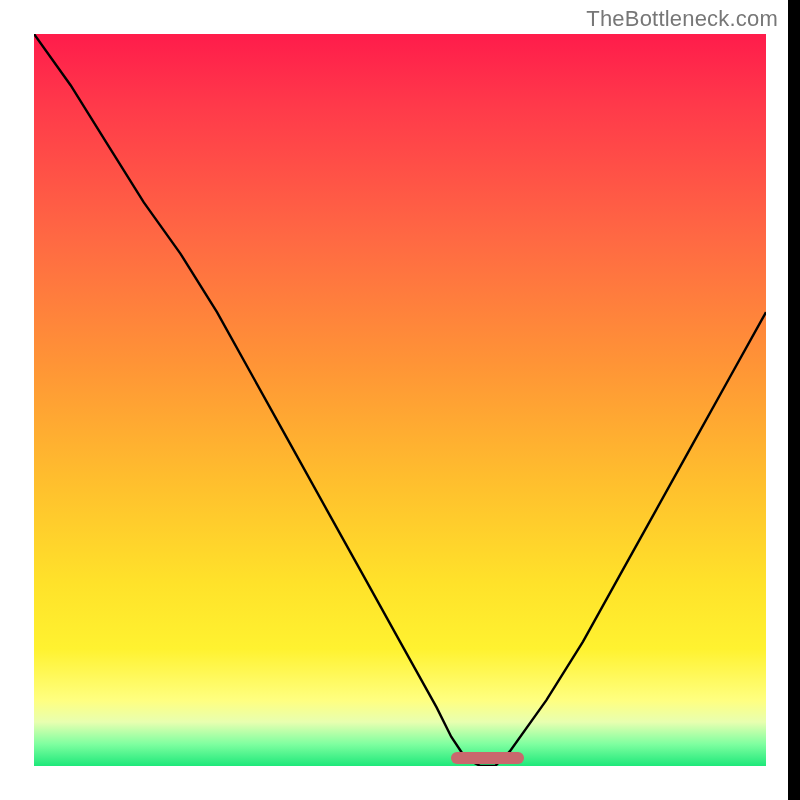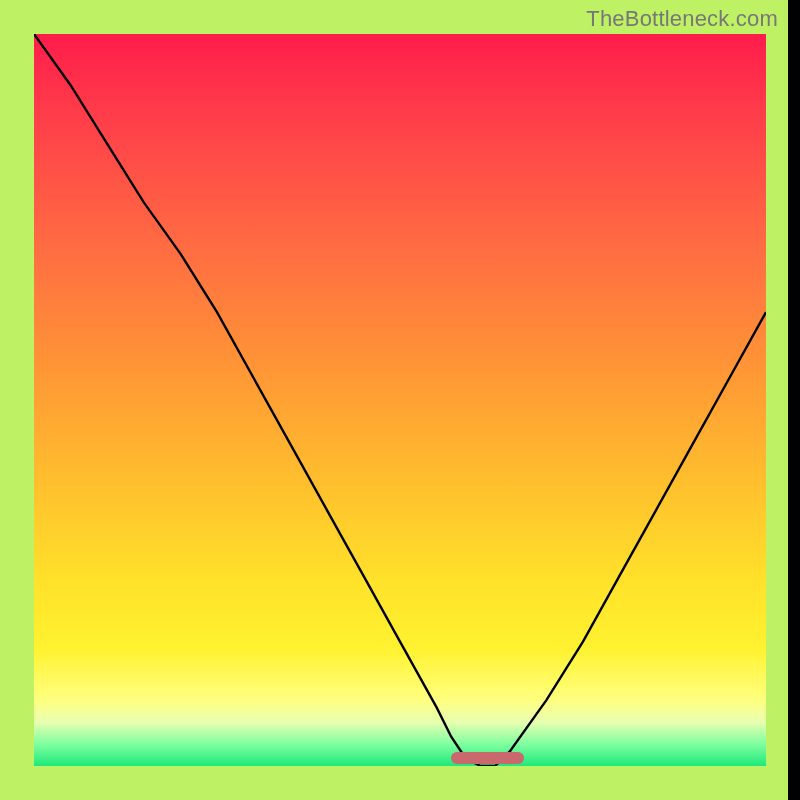--- a/index.html
+++ b/index.html
@@ -10,21 +10,21 @@
     background: #000;
     overflow: hidden;
     font-family: Arial, Helvetica, sans-serif;
   }
   .frame {
     position: absolute;
     top: 0;
     left: 0;
     width: 788px;
     height: 800px;
-    background: #bef264;
+    background: #ffffff;
   }
   .watermark {
     position: absolute;
     top: 6px;
     right: 10px;
     color: #777;
     font-size: 22px;
     font-weight: 500;
     letter-spacing: 0.2px;
     z-index: 10;

